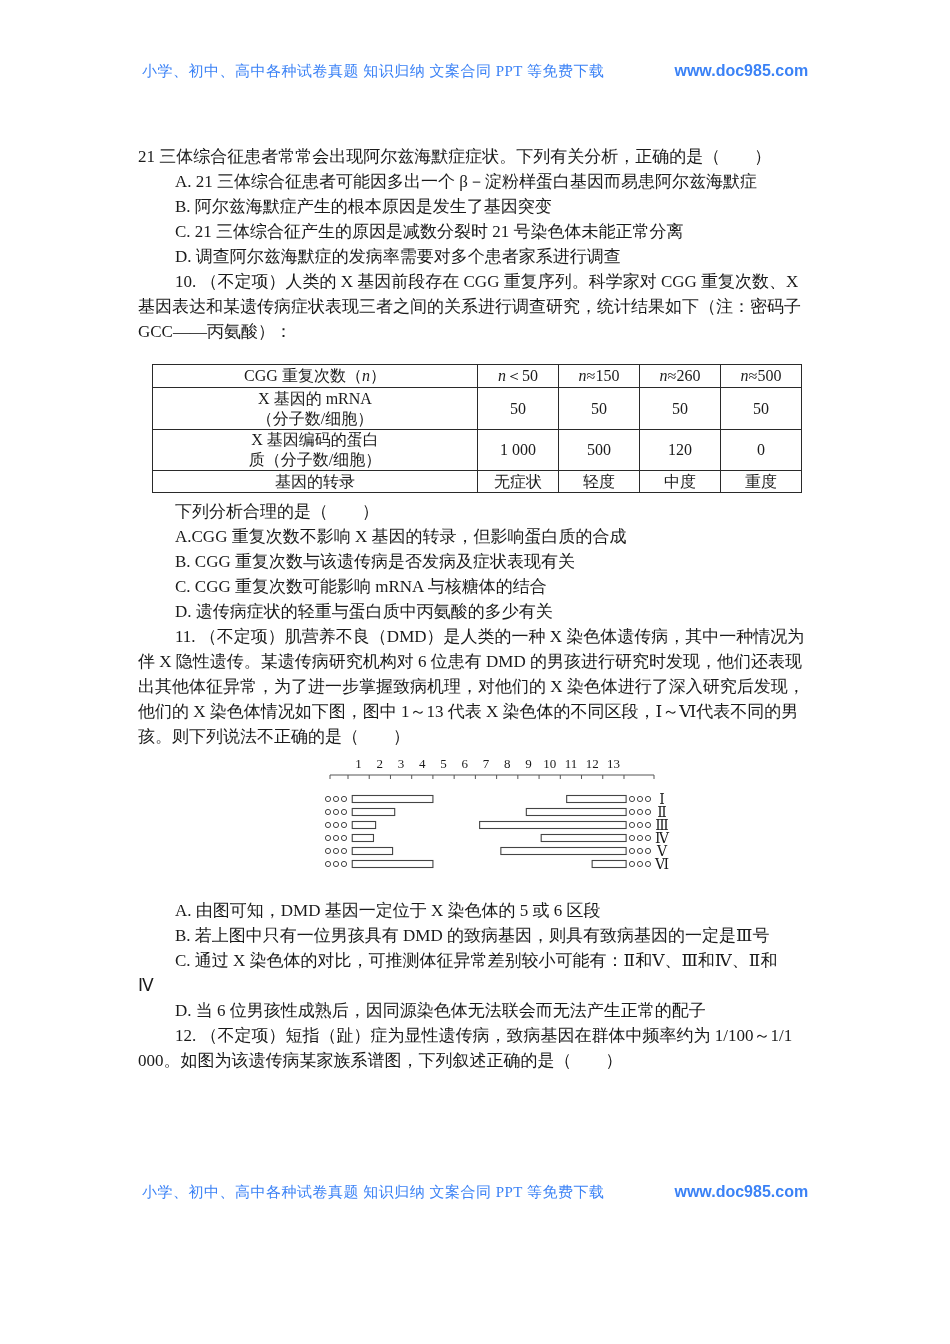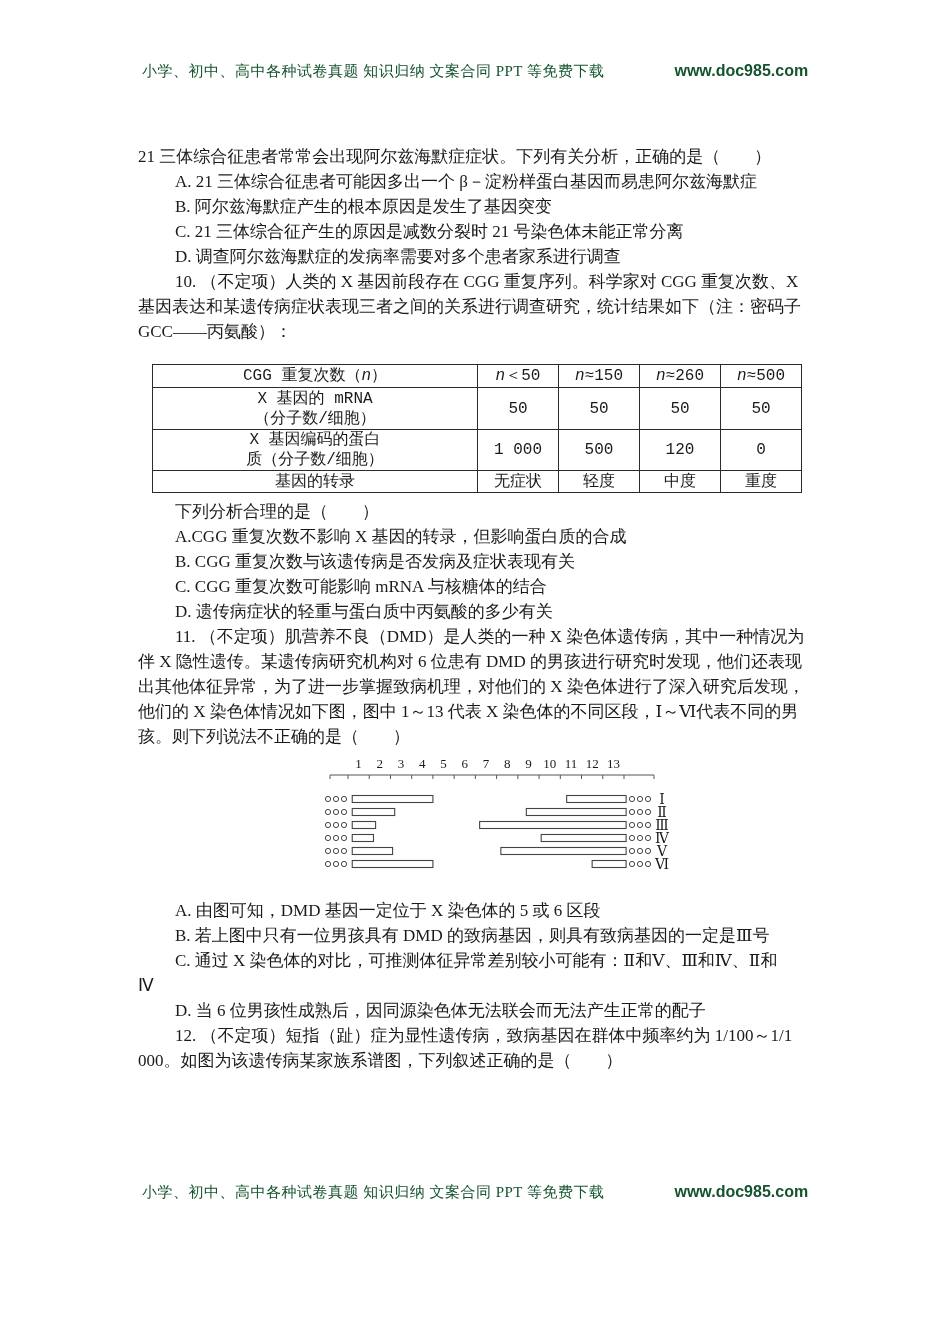--- a/index.html
+++ b/index.html
@@ -5,38 +5,38 @@
   * { margin:0; padding:0; box-sizing:border-box; }
   html,body { background:#888; }
   .page {
     position:relative; width:950px; height:1344px; margin:0 auto;
     background:#ffffff; color:#1a1a1a; overflow:hidden;
     font-family:"Liberation Serif","DejaVu Serif",serif;
   }
   .band {
     position:absolute; left:0; width:100%;
     display:flex; justify-content:center; align-items:baseline; gap:30px;
-    font-size:15px; color:#14532d;
+    font-size:15px; color:#3b82f6;
   }
   .band .zh { letter-spacing:0.5px; }
   .band .url { font-family:"Liberation Sans","DejaVu Sans",sans-serif; font-size:16px; font-weight:600;margin-left:40px; }
   .band.header { top:62px; }
   .band.footer { top:1183px; }
   .main {
     position:absolute; left:138px; top:144px; width:690px;
     font-size:17px; line-height:25px;
   }
   .line { height:25px; white-space:nowrap; }
   .indent { padding-left:37px; }
   table.data {
     border-collapse:collapse; margin:20px 0 0 14px;
     table-layout:fixed; text-align:center;
     font-size:16px; line-height:20px;
   }
-  table.data td { border:1.4px solid #2a2a2a; vertical-align:middle; white-space:pre-line; padding:0 10px;font-family:Liberation Mono, monospace; }
+  table.data td { border:1.4px solid #2a2a2a; vertical-align:middle; white-space:pre-line; padding:0 10px; }
   table.data tr:nth-child(1){ height:23px; }
   table.data tr:nth-child(2){ height:42px; }
   table.data tr:nth-child(3){ height:41px; }
   table.data tr:nth-child(4){ height:22px; }
   .diagram-wrap { margin:3px 0 6px 182px; width:370px; height:140px; }
   .roman { font-family:"Liberation Sans","DejaVu Sans",sans-serif; }
 </style>
 </head>
 <body>
 

